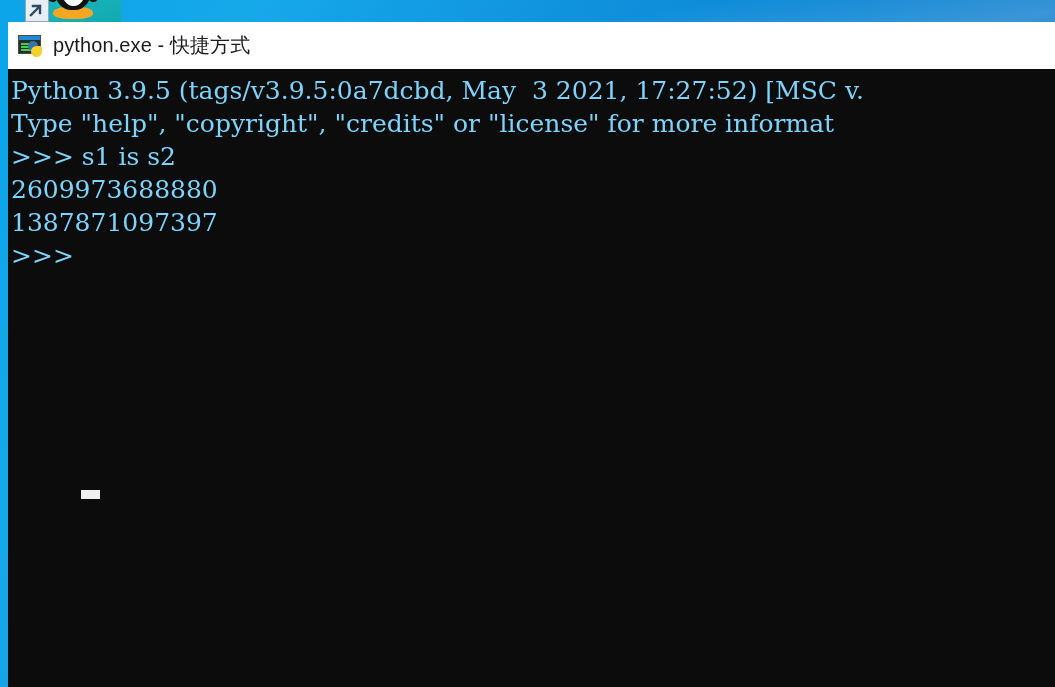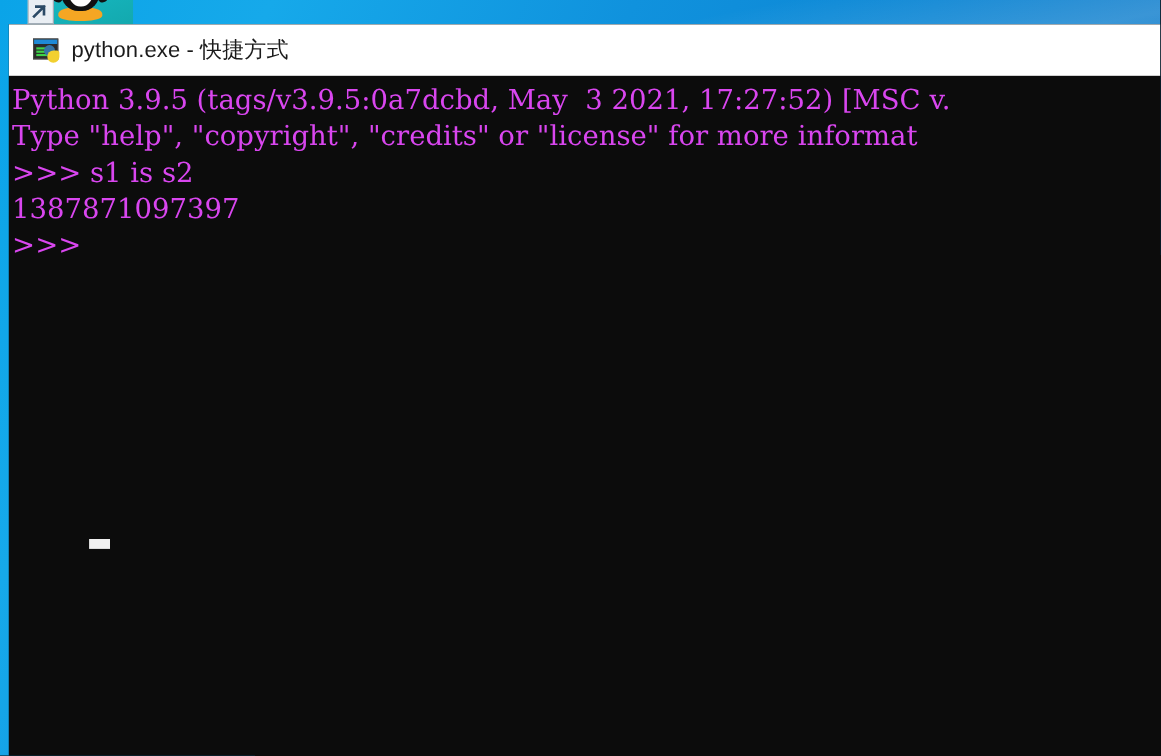--- a/index.html
+++ b/index.html
@@ -115,21 +115,21 @@
     overflow: hidden;
   }
 
   
   #titlebar {
     position: relative;
     height: 47px;
     background: #ffffff;
     display: flex;
     align-items: center;
-    padding-left: 20px;
+    padding-left: 8px;
     box-sizing: border-box;
     user-select: none;
   }
   #title-icon {
     width: 28px;
     height: 28px;
     position: relative;
     flex: 0 0 auto;
     margin-right: 9px;
   }
@@ -183,21 +183,21 @@
     background: #0c0c0c;
     height: 618px;
     padding: 5px 0 0 3px;
     box-sizing: border-box;
     overflow: hidden;
   }
   .cline {
     font-family: "DejaVu Serif", "Liberation Serif", serif;
     font-size: 25px;
     line-height: 33px;
-    color: #d946ef;
+    color: #7dd3fc;
     white-space: pre;
     letter-spacing: 0px;
     height: 33px;
   }
   #cursor {
     position: absolute;
     left: 73px;
     top: 421px;
     width: 19px;
     height: 9px;
@@ -238,18 +238,19 @@
       <div class="snake-b"></div>
       <div class="snake-y"></div>
     </div>
     <div id="title-text">python.exe - 快捷方式</div>
   </div>
 
   <div id="console">
     <div class="cline">Python 3.9.5 (tags/v3.9.5:0a7dcbd, May  3 2021, 17:27:52) [MSC v. </div>
     <div class="cline">Type "help", "copyright", "credits" or "license" for more informat</div>
     <div class="cline">&gt;&gt;&gt; s1 is s2</div>
+    <div class="cline">2609973688880</div>
     <div class="cline">1387871097397</div>
     <div class="cline">&gt;&gt;&gt; </div>
     <div id="cursor"></div>
   </div>
 
 </div>
 
 </body></html>

